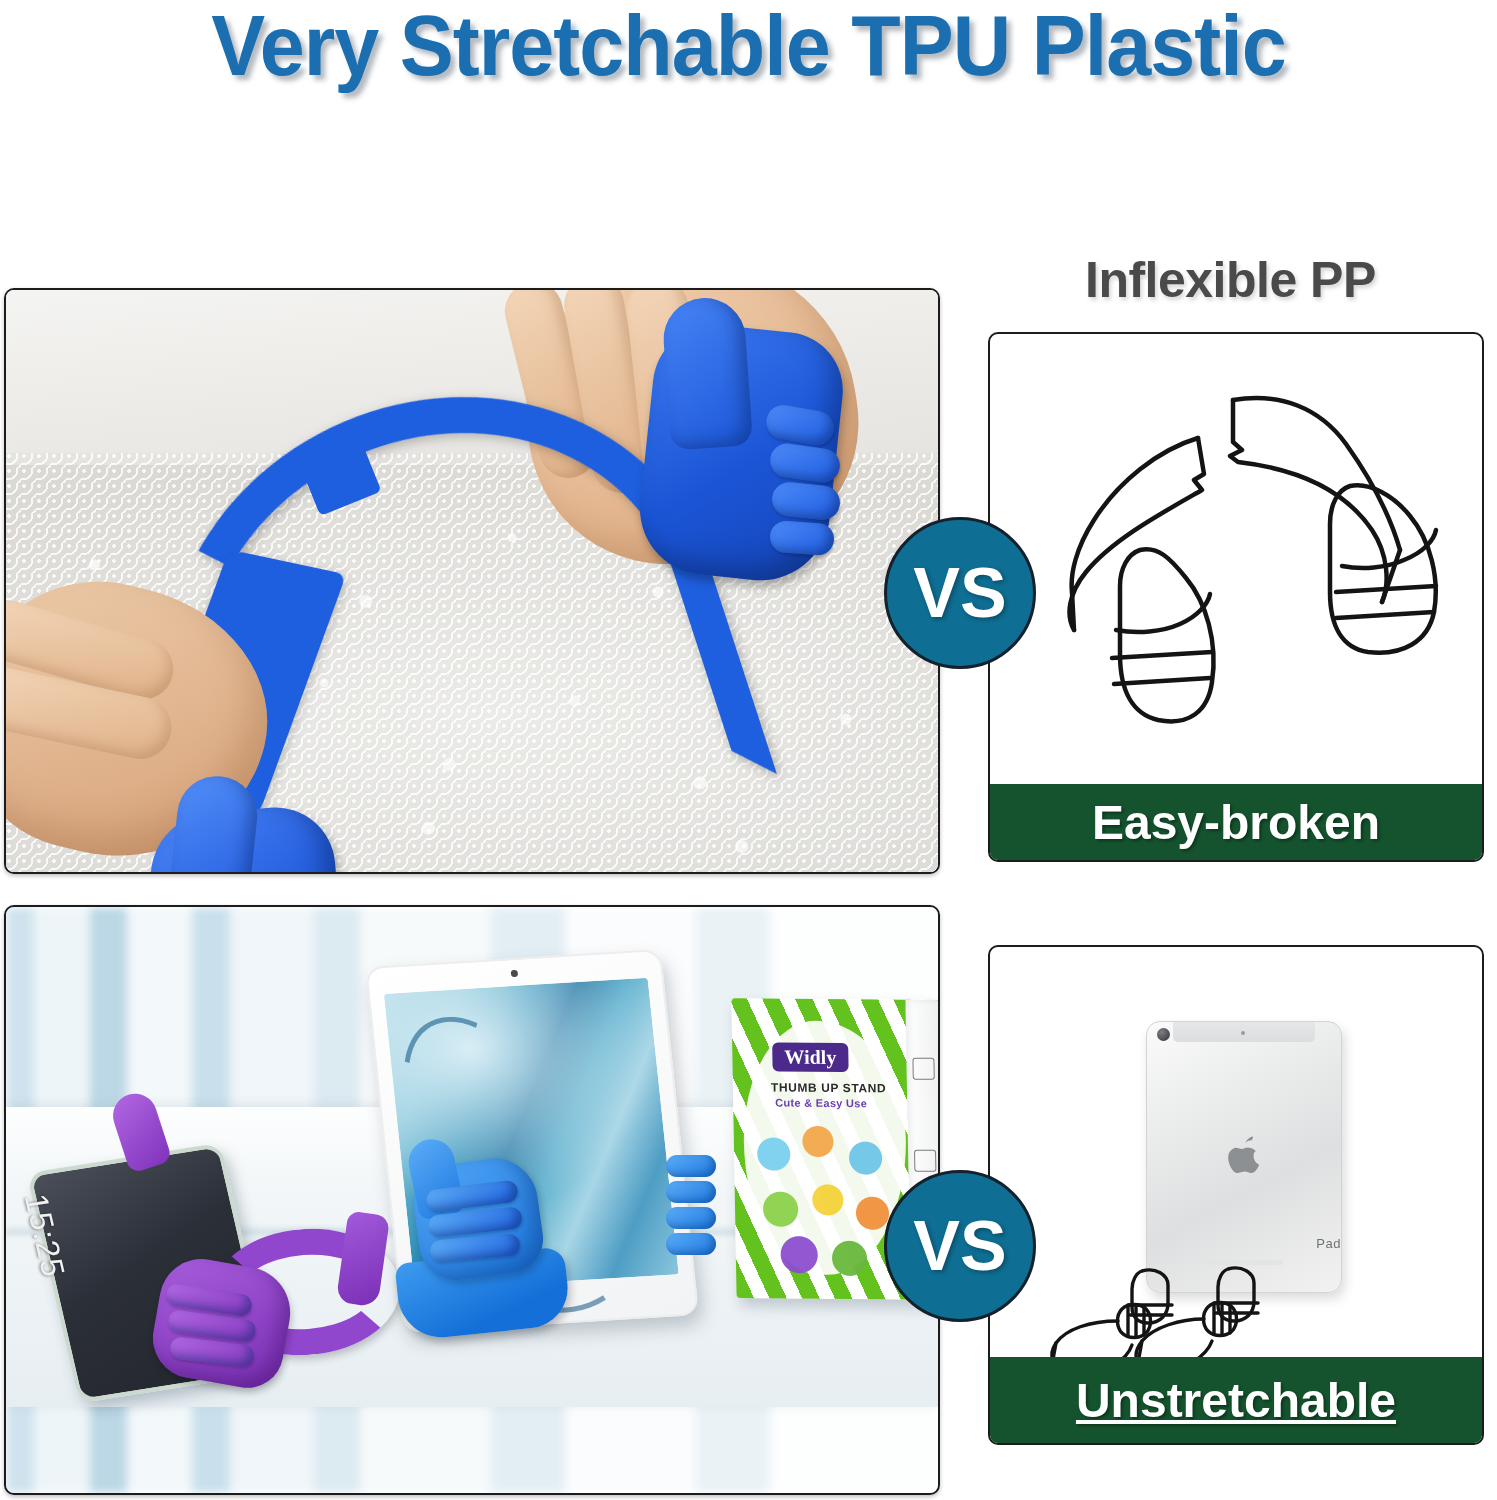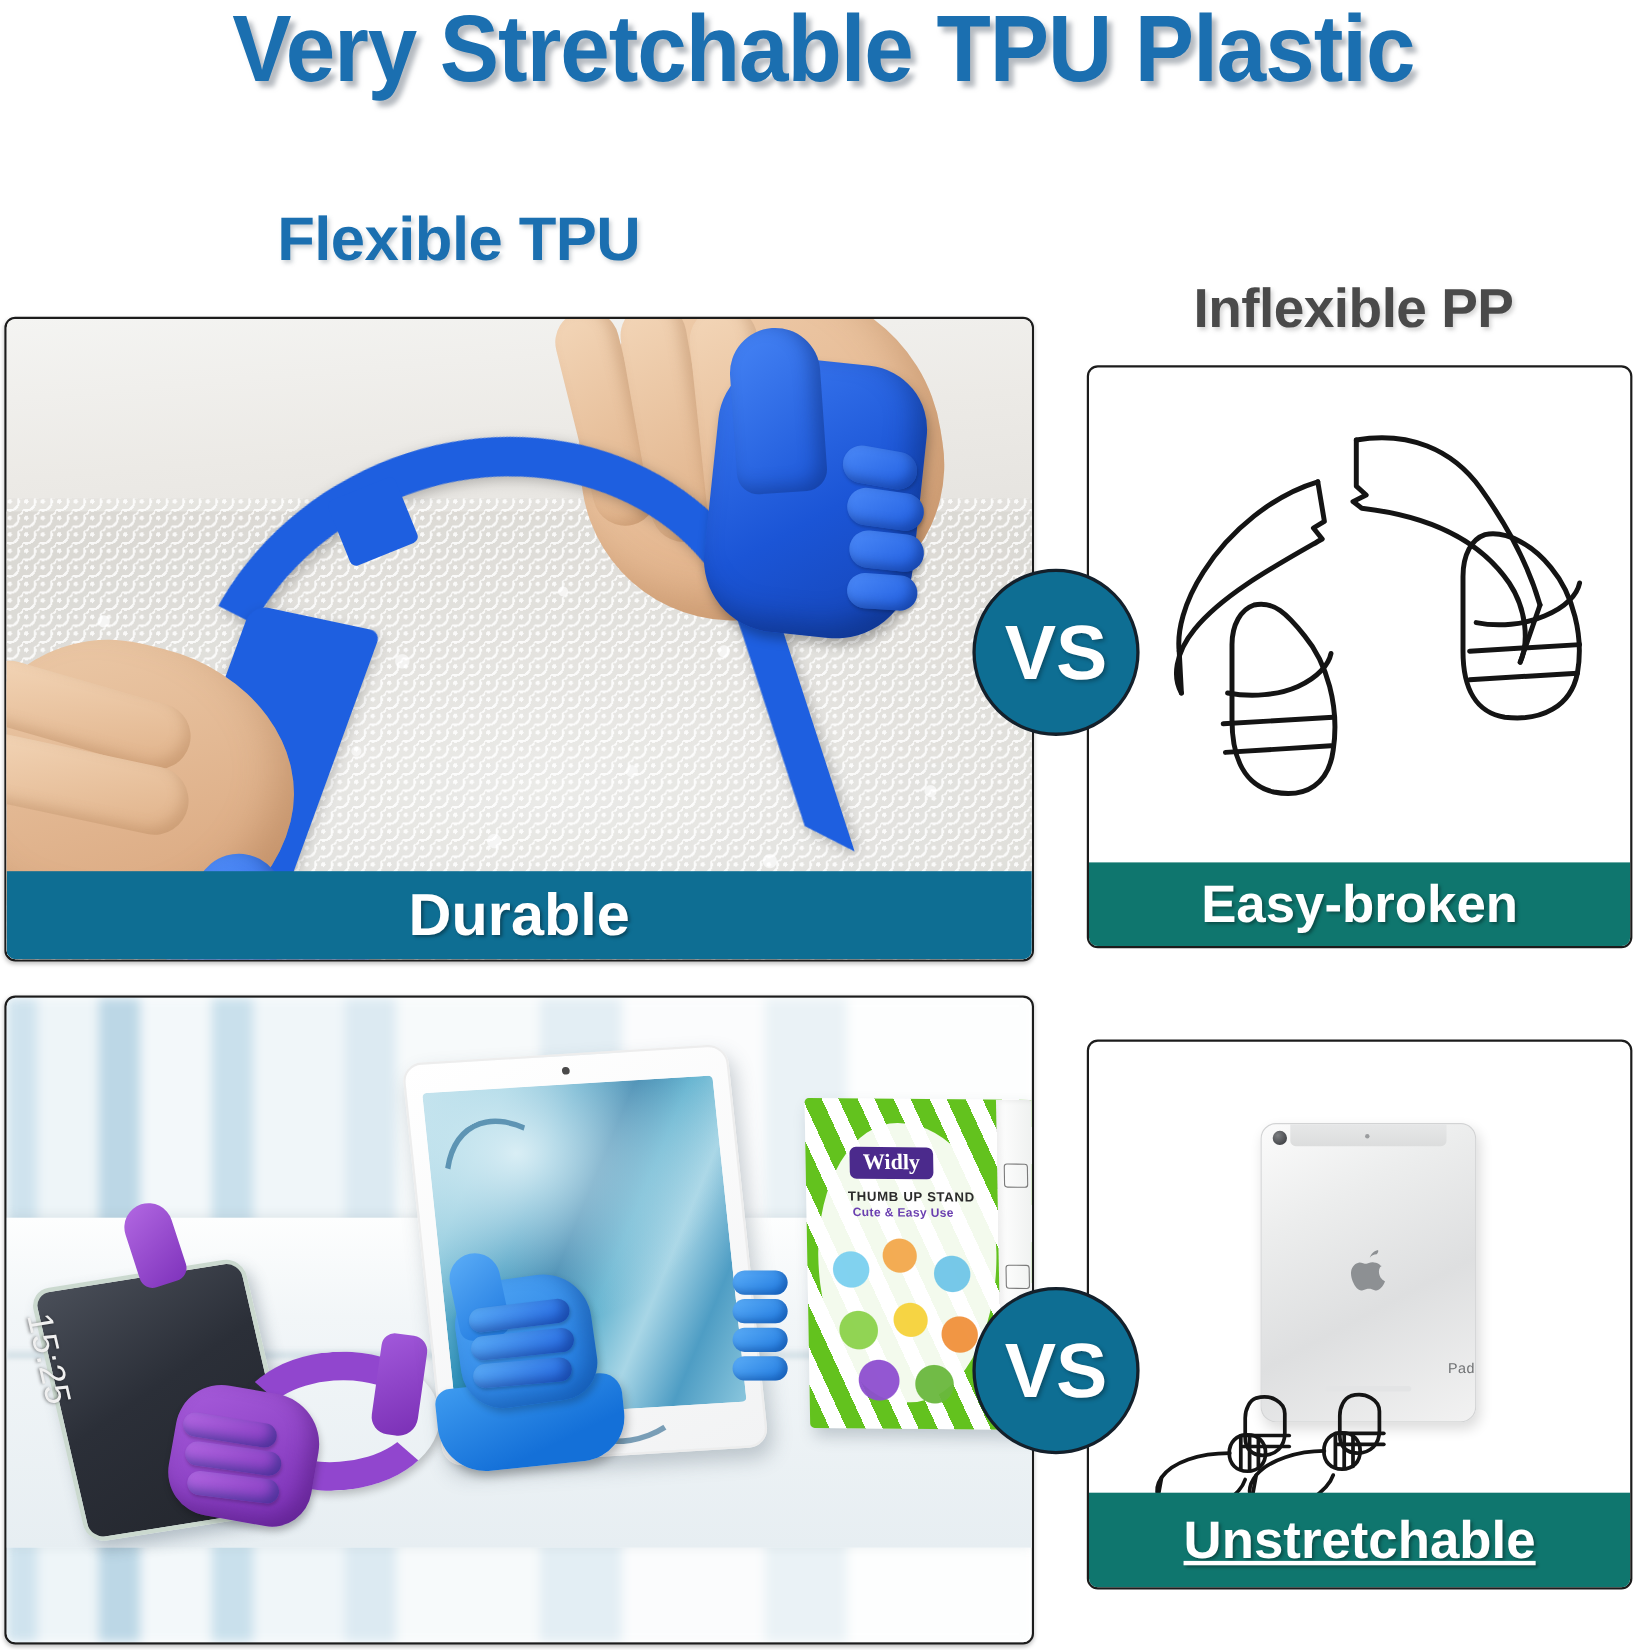--- a/index.html
+++ b/index.html
@@ -50,21 +50,21 @@
   .panel.photo { box-shadow: 0 2px 4px rgba(0,0,0,0.25); }
 
   .caption-bar {
     position: absolute; left: 0; right: 0; bottom: 0;
     display: flex; align-items: center; justify-content: center;
     color: #ffffff; font-weight: bold;
     text-shadow: 2px 2px 3px rgba(0,0,0,0.35);
     white-space: nowrap;
   }
   .caption-teal { background: #0E6E93; }
-  .caption-gray { background: #0f766e; }
+  .caption-gray { background: #14532d; }
 
   
   .vs-badge {
     position: absolute;
     border-radius: 50%;
     background: #0E6E93;
     border: 3px solid #14202b;
     display: flex; align-items: center; justify-content: center;
     color: #fff; font-weight: bold;
     text-shadow: 2px 2px 4px rgba(0,0,0,0.30);
@@ -363,21 +363,20 @@
 
   
   #panel-pp-unstretch { left: 988px; top: 945px; width: 496px; height: 500px; }
 </style>
 </head>
 <body>
 
 <div id="root">
 
   <div class="headline">Very Stretchable TPU Plastic</div>
-  <div class="subhead-tpu">Flexible TPU</div>
   <div class="subhead-pp">Inflexible PP</div>
 
   <div class="panel photo" id="panel-tpu-stretch">
     <div class="tpu-scene">
       <div class="pellets"></div>
       <div class="pellet-noise"></div>
 
       <div class="hand hand-right"></div>
       <div class="finger" style="left:516px;top:-10px;width:58px;height:200px;transform:rotate(-14deg);"></div>
       <div class="finger" style="left:572px;top:-16px;width:60px;height:220px;transform:rotate(-10deg);"></div>
@@ -396,23 +395,20 @@
 
       <div class="hand hand-left"></div>
       <div class="finger" style="left:-30px;top:330px;width:200px;height:60px;transform:rotate(16deg);"></div>
       <div class="finger" style="left:-38px;top:392px;width:205px;height:62px;transform:rotate(12deg);"></div>
 
       <div class="thumb-grip2"></div>
       <div class="thumb-up2"></div>
 
     </div>
 
-    <div class="caption-bar caption-teal" style="height:80px;font-size:54px;">
-      <span>Durable</span>
-    </div>
   </div>
 
   <div class="panel" id="panel-pp-broken">
     <svg viewBox="0 0 496 455" width="496" height="455" style="position:absolute;left:0;top:0;">
       <g fill="none" stroke="#141414" stroke-width="4.5" stroke-linejoin="round" stroke-linecap="round">
 
         <path d="M243 66 L243 108 L252 116 L240 122 L248 128
                  C 300 134, 352 152, 382 196
                  C 398 220, 400 250, 392 268"></path>
         <path d="M243 66 C 290 58, 330 74, 356 110

